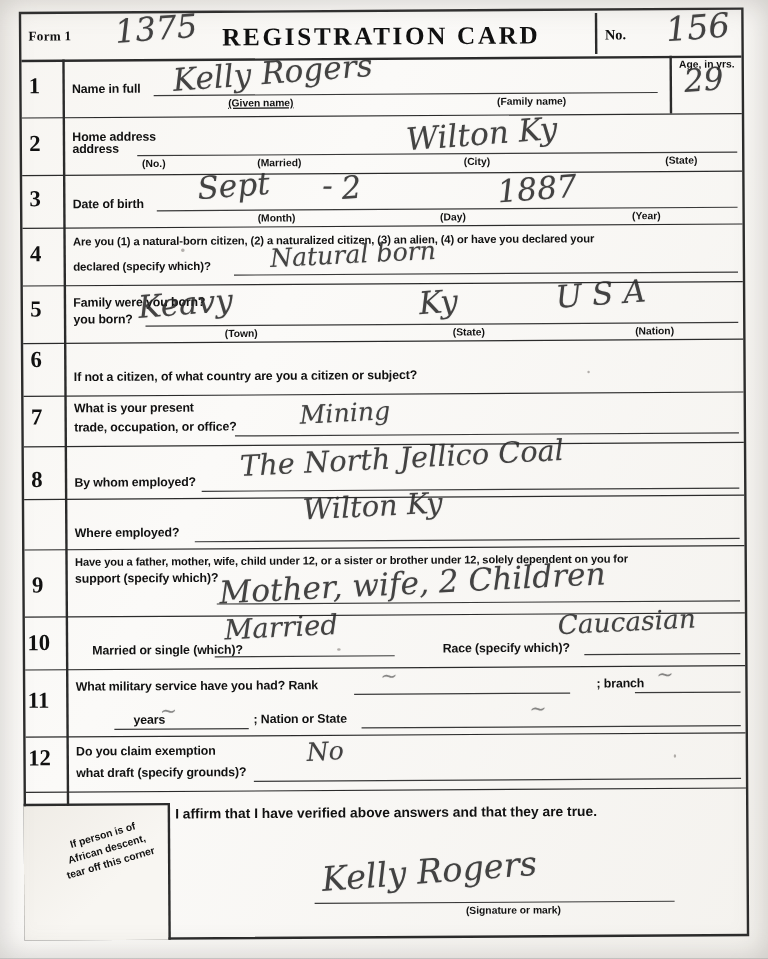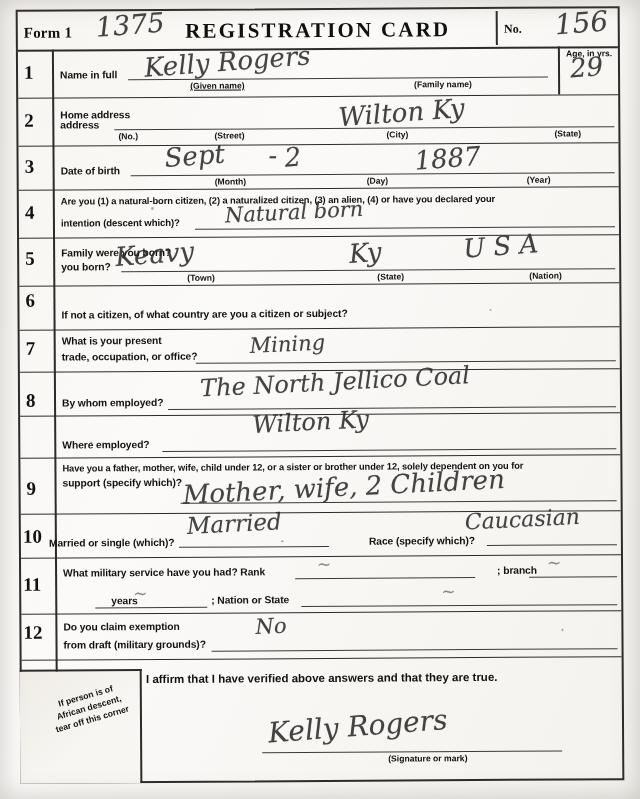--- a/index.html
+++ b/index.html
@@ -43,21 +43,21 @@
   
   .hdr {
     position: absolute;
     left: 0; right: 0; top: 0;
     height: 38px;
     border-bottom: 2px solid #2b2b2b;
   }
   .hdr-form {
     position: absolute;
     left: 6px; top: 13px;
-    font-size: 15px;
+    font-size: 11px;
     font-weight: bold;
     letter-spacing: .2px;
   }
   .hdr-title {
     position: absolute;
     left: 0; right: 0; top: 8px;
     text-align: center;
     font-size: 21px;
     font-weight: bold;
     letter-spacing: 2.2px;
@@ -209,21 +209,21 @@
       <div class="hw big slant" style="left:126px; top:-2px;">Kelly Rogers</div>
       <div class="hw big slant" style="left:552px; top:6px;">29</div>
     </div>
 
     <div class="row" style="top:86px; height:48px;">
       <div class="rownum" style="top:12px;">2</div>
       <div class="lbl" style="left:42px; top:12px;">Home address</div>
       <div class="lbl" style="left:42px; top:26px;">&nbsp;</div>
       <div class="rule" style="left:96px; top:32px; width:500px;"></div>
       <div class="sub" style="left:100px; top:34px;">(No.)</div>
-      <div class="sub" style="left:196px; top:34px;">(Street)</div>
+      <div class="sub" style="left:196px; top:34px;">(Married)</div>
       <div class="sub" style="left:368px; top:34px;">(City)</div>
       <div class="sub" style="left:536px; top:34px;">(State)</div>
       <div class="hw big slant" style="left:320px; top:2px;">Wilton Ky</div>
     </div>
     <div class="lbl" style="left:42px; top:108px;">address</div>
 
     <div class="row" style="top:134px; height:44px;">
       <div class="rownum" style="top:10px;">3</div>
       <div class="lbl" style="left:42px; top:20px;">Date of birth</div>
       <div class="rule" style="left:112px; top:30px; width:484px;"></div>
@@ -232,21 +232,21 @@
       <div class="sub" style="left:508px; top:32px;">(Year)</div>
       <div class="hw big slant" style="left:146px; top:-4px;">Sept</div>
       <div class="hw big" style="left:250px; top:-4px;">-</div>
       <div class="hw big slant" style="left:266px; top:-2px;">2</div>
       <div class="hw big slant" style="left:396px; top:0px;">1887</div>
     </div>
 
     <div class="row" style="top:178px; height:48px;">
       <div class="rownum" style="top:12px;">4</div>
       <div class="lbl" style="left:42px; top:6px; font-size:9.4px;">Are you (1) a natural-born citizen, (2) a naturalized citizen, (3) an alien, (4) or have you declared your</div>
-      <div class="lbl" style="left:42px; top:28px; font-size:9.6px;">intention (descent which)?</div>
+      <div class="lbl" style="left:42px; top:28px; font-size:9.6px;">declared (specify which)?</div>
       <div class="rule" style="left:176px; top:40px; width:420px;"></div>
       <div class="hw med slant2" style="left:206px; top:12px;">Natural born</div>
     </div>
 
     <div class="row" style="top:226px; height:48px;">
       <div class="rownum" style="top:10px;">5</div>
       <div class="lbl" style="left:42px; top:10px;">Family were you born?</div>
       <div class="rule" style="left:102px; top:34px; width:494px;"></div>
       <div class="sub" style="left:168px; top:36px;">(Town)</div>
       <div class="sub" style="left:358px; top:36px;">(State)</div>
@@ -287,21 +287,21 @@
     <div class="row" style="top:446px; height:56px;">
       <div class="rownum" style="top:20px;">9</div>
       <div class="lbl" style="left:42px; top:6px; font-size:9.3px;">Have you a father, mother, wife, child under 12, or a sister or brother under 12, solely dependent on you for</div>
       <div class="lbl" style="left:42px; top:20px;">support (specify which)?</div>
       <div class="rule" style="left:160px; top:46px; width:436px;"></div>
       <div class="hw big slant2" style="left:162px; top:16px;">Mother, wife, 2 Children</div>
     </div>
 
     <div class="row" style="top:502px; height:44px;">
       <div class="rownum" style="top:12px; left:2px;">10</div>
-      <div class="lbl" style="left:28px; top:24px;">Married or single (which)?</div>
+      <div class="lbl" style="left:56px; top:24px;">Married or single (which)?</div>
       <div class="rule" style="left:158px; top:34px; width:150px;"></div>
       <div class="lbl" style="left:348px; top:24px;">Race (specify which)?</div>
       <div class="rule" style="left:466px; top:34px; width:130px;"></div>
       <div class="hw med slant2" style="left:166px; top:-2px; font-size:23px;">Married</div>
       <div class="hw med slant2" style="left:444px; top:-4px; font-size:22px;">Caucasian</div>
     </div>
 
     <div class="row" style="top:546px; height:56px;">
       <div class="rownum" style="top:16px; left:2px;">11</div>
       <div class="lbl" style="left:42px; top:10px;">What military service have you had? Rank</div>
@@ -314,21 +314,21 @@
       <div class="rule" style="left:280px; top:50px; width:316px;"></div>
       <div class="hw sm" style="left:296px; top:-2px; opacity:.55;">~</div>
       <div class="hw sm" style="left:526px; top:-2px; opacity:.55;">~</div>
       <div class="hw sm" style="left:112px; top:26px; opacity:.55;">~</div>
       <div class="hw sm" style="left:420px; top:26px; opacity:.55;">~</div>
     </div>
 
     <div class="row" style="top:602px; height:46px;">
       <div class="rownum" style="top:8px; left:2px;">12</div>
       <div class="lbl" style="left:42px; top:8px;">Do you claim exemption</div>
-      <div class="lbl" style="left:42px; top:26px;">from draft (military grounds)?</div>
+      <div class="lbl" style="left:42px; top:26px;">what draft (specify grounds)?</div>
       <div class="rule" style="left:190px; top:38px; width:406px;"></div>
       <div class="hw med slant2" style="left:234px; top:2px;">No</div>
     </div>
 
     <div class="affirm" style="top:662px;">I affirm that I have verified above answers and that they are true.</div>
 
     <div class="hw big slant" style="left:246px; top:700px; font-size:28px;">Kelly Rogers</div>
     <div class="rule" style="left:240px; top:742px; width:300px;"></div>
     <div class="sub" style="left:366px; top:744px;">(Signature or mark)</div>
 

